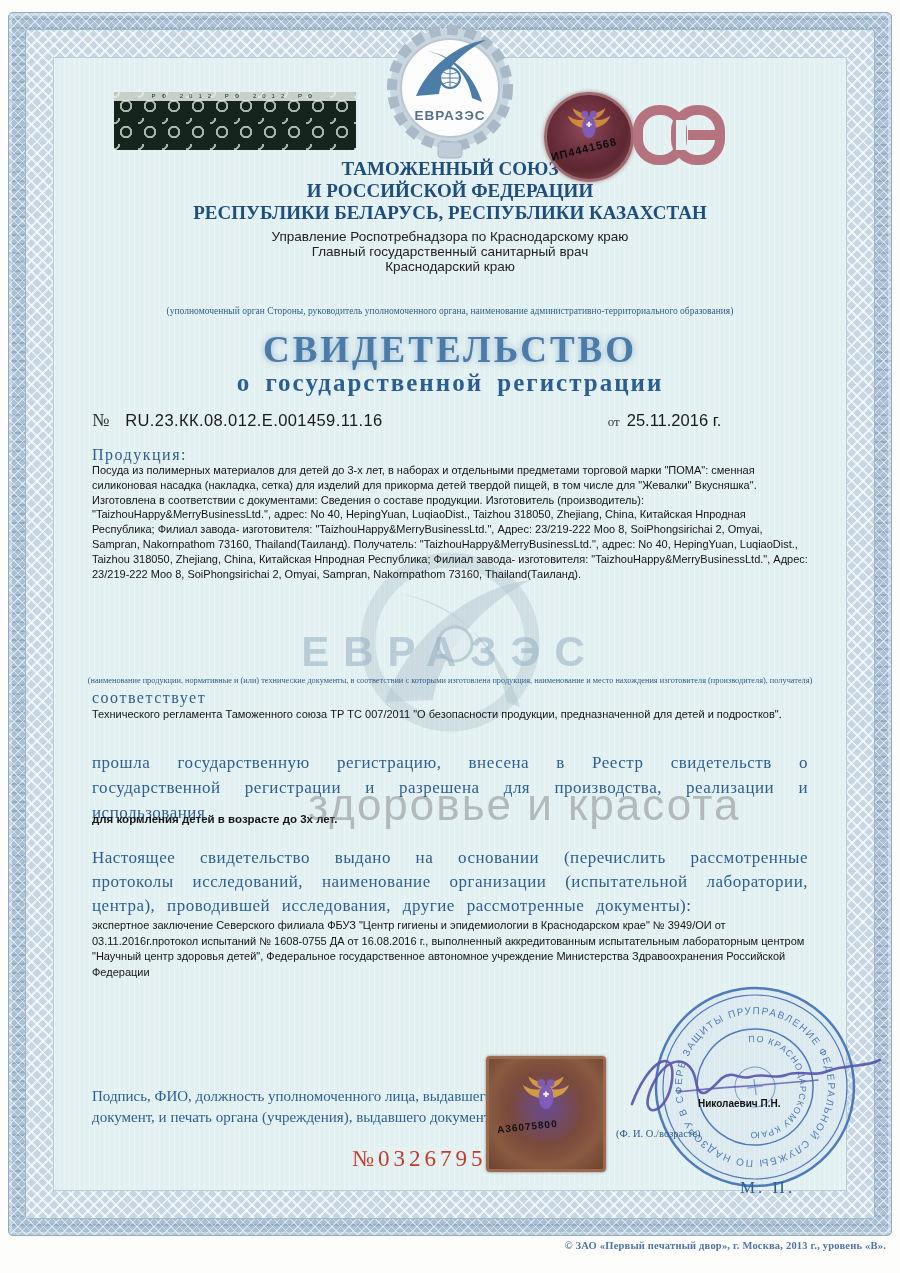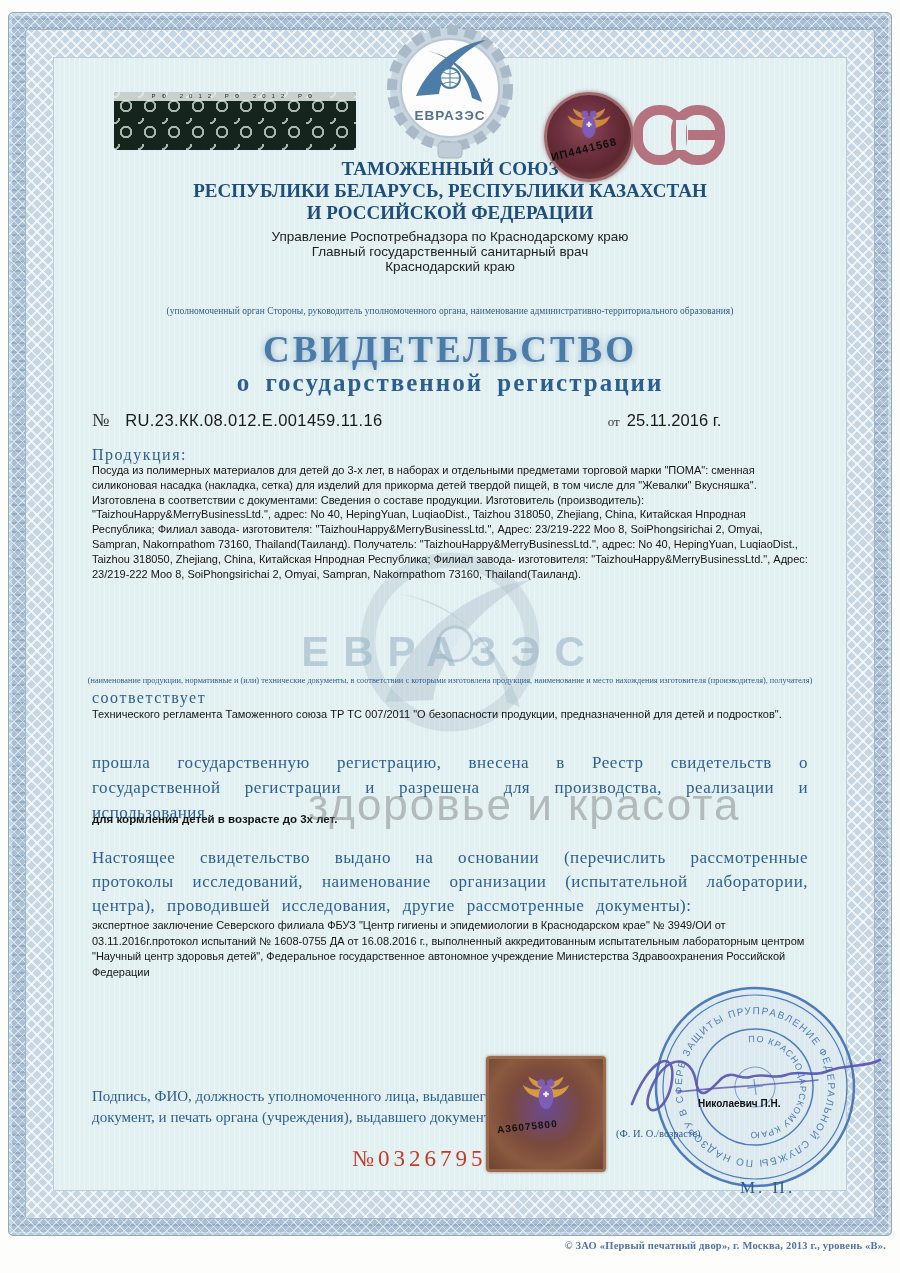--- a/index.html
+++ b/index.html
@@ -141,22 +141,22 @@
 
   <svg class="se-logo" width="94" height="66" viewBox="0 0 94 66">
     <rect x="6" y="8" width="44" height="50" rx="21" fill="none" stroke="#b4737f" stroke-width="10"></rect>
     <rect x="44" y="8" width="44" height="50" rx="21" fill="none" stroke="#b4737f" stroke-width="10"></rect>
     <path d="M56 33 H83" stroke="#b4737f" stroke-width="10"></path>
     <rect x="44" y="18" width="10" height="30" fill="#e3f0f1"></rect>
   </svg>
 
   <div class="union-title">
     <div>ТАМОЖЕННЫЙ СОЮЗ</div>
+    <div>И РОССИЙСКОЙ ФЕДЕРАЦИИ</div>
     <div>РЕСПУБЛИКИ БЕЛАРУСЬ, РЕСПУБЛИКИ КАЗАХСТАН</div>
-    <div>И РОССИЙСКОЙ ФЕДЕРАЦИИ</div>
   </div>
 
   <div class="authority">
     <div>Управление Роспотребнадзора по Краснодарскому краю</div>
     <div>Главный государственный санитарный врач</div>
     <div>Краснодарский краю</div>
   </div>
   <div class="caption-sm auth-caption">(уполномоченный орган Стороны, руководитель уполномоченного органа, наименование административно-территориального образования)</div>
 
   <div class="doc-title">СВИДЕТЕЛЬСТВО</div>

